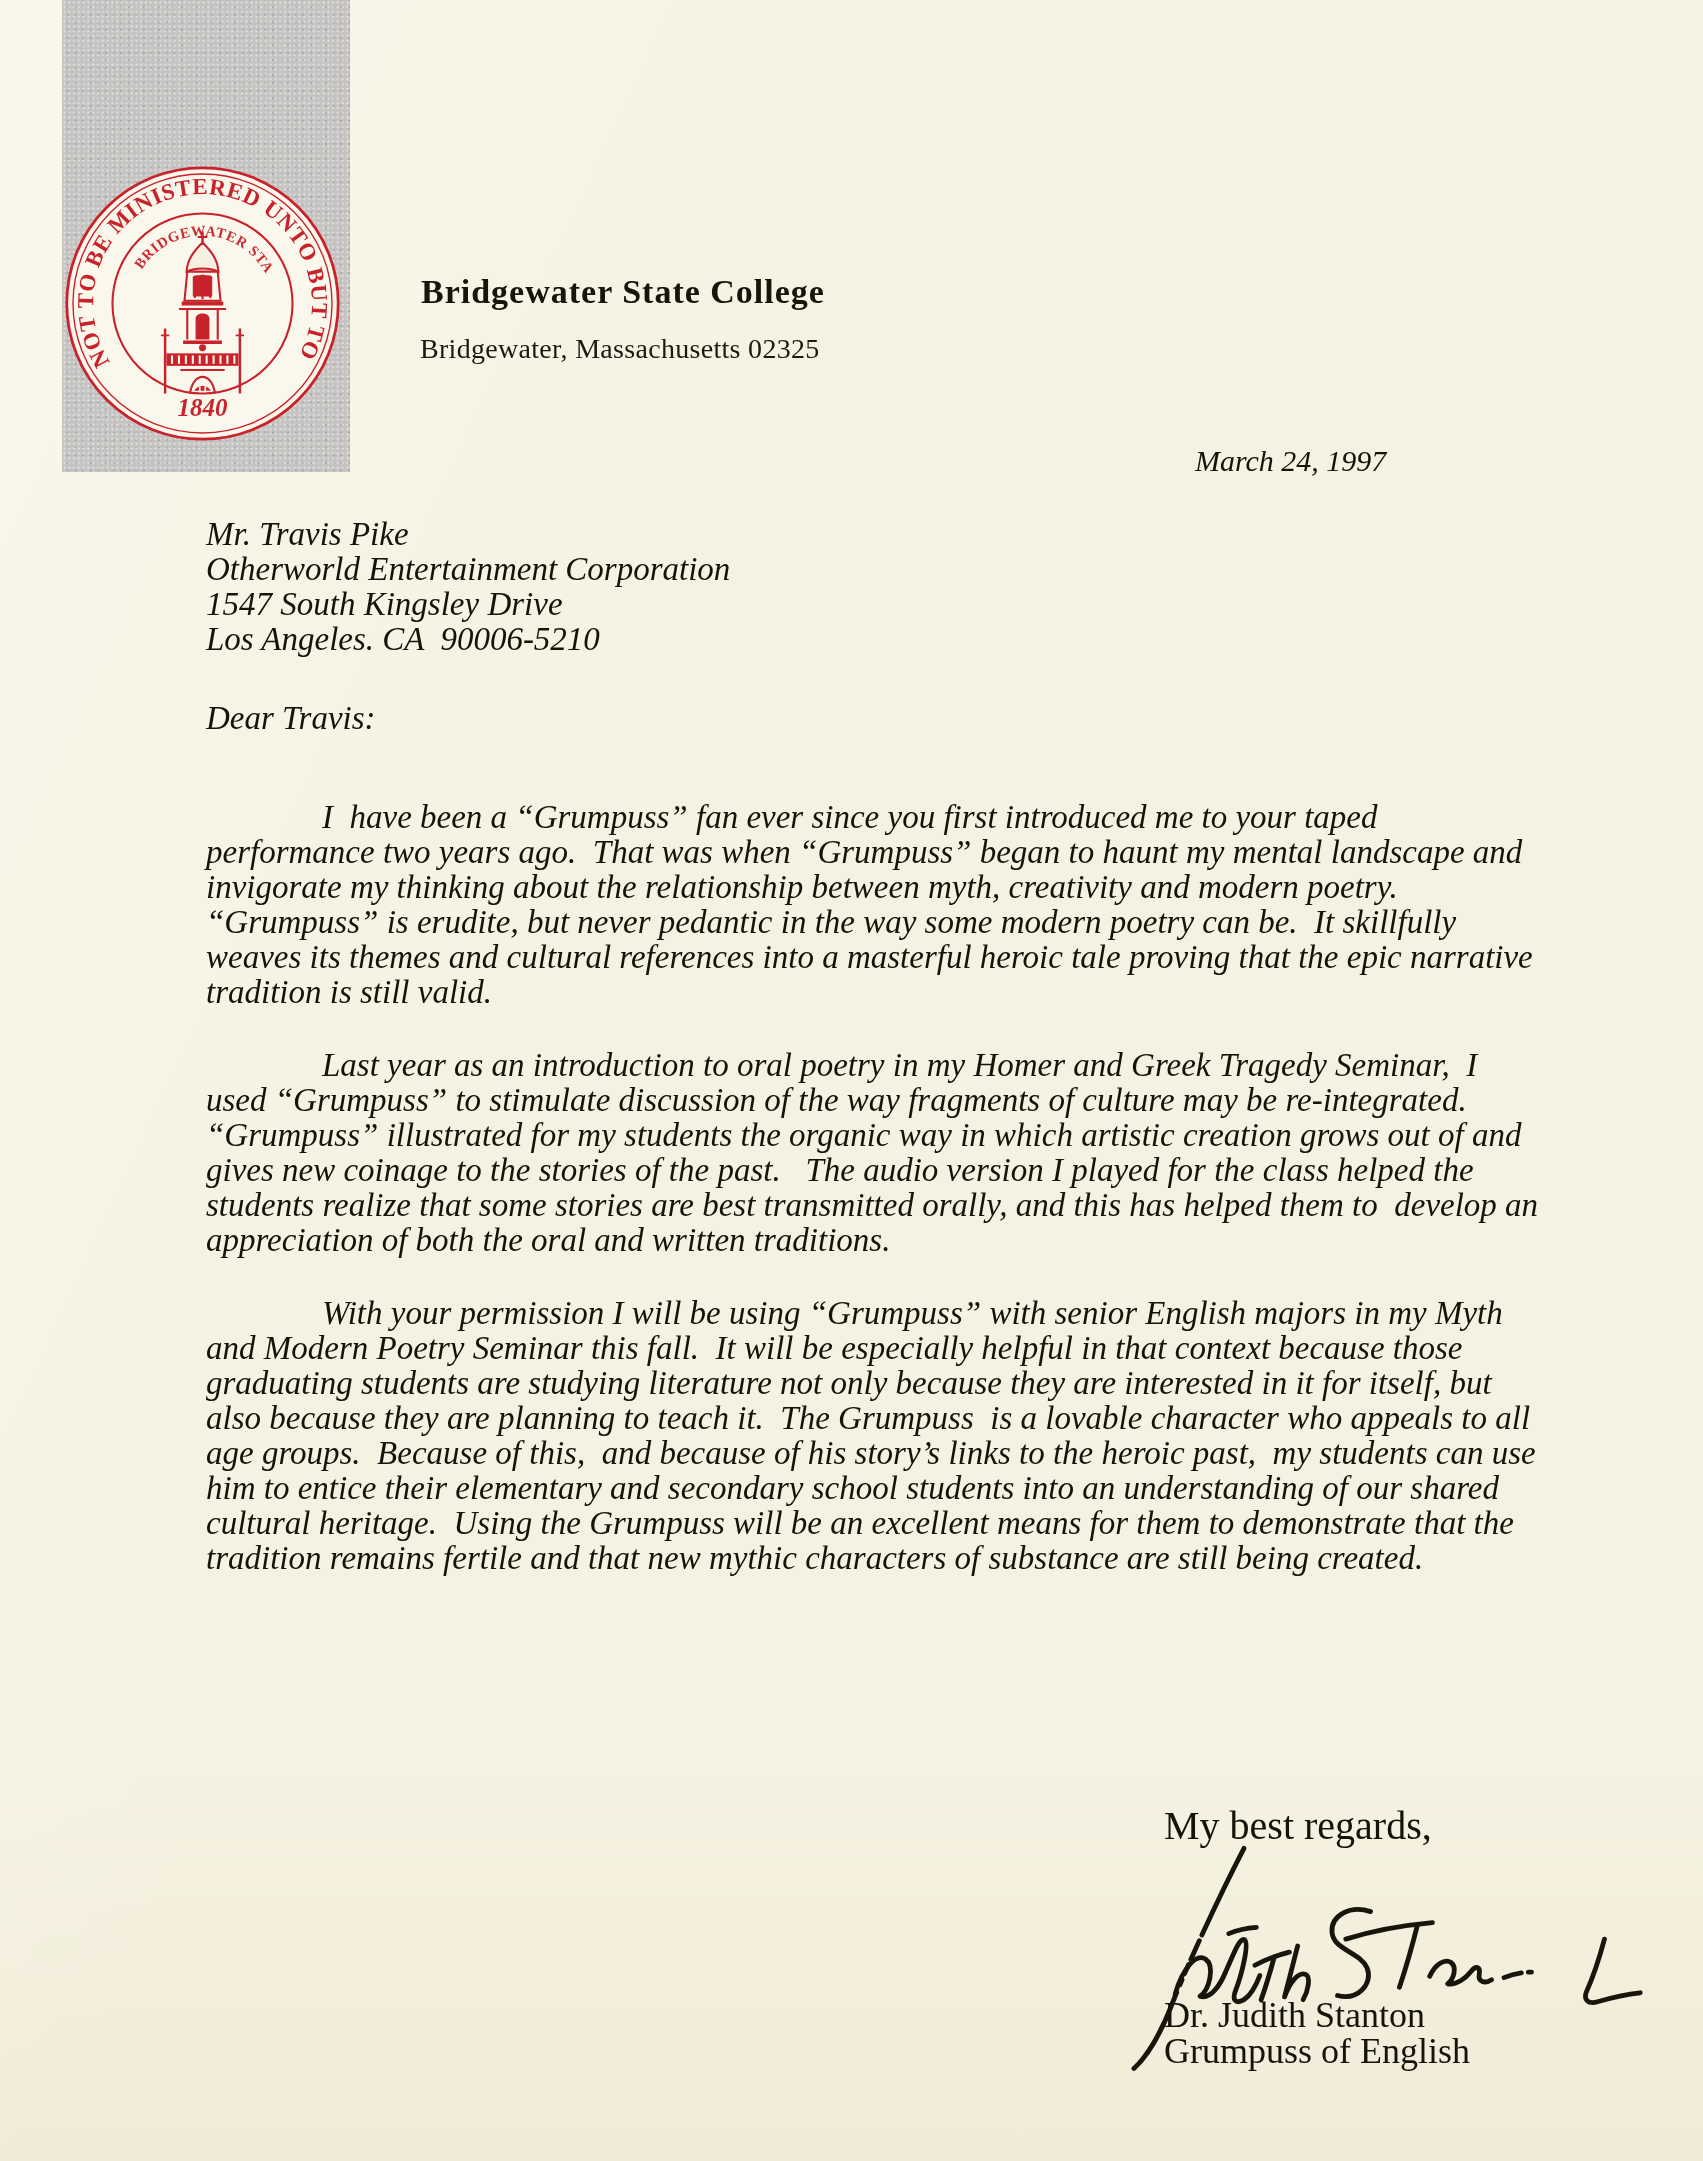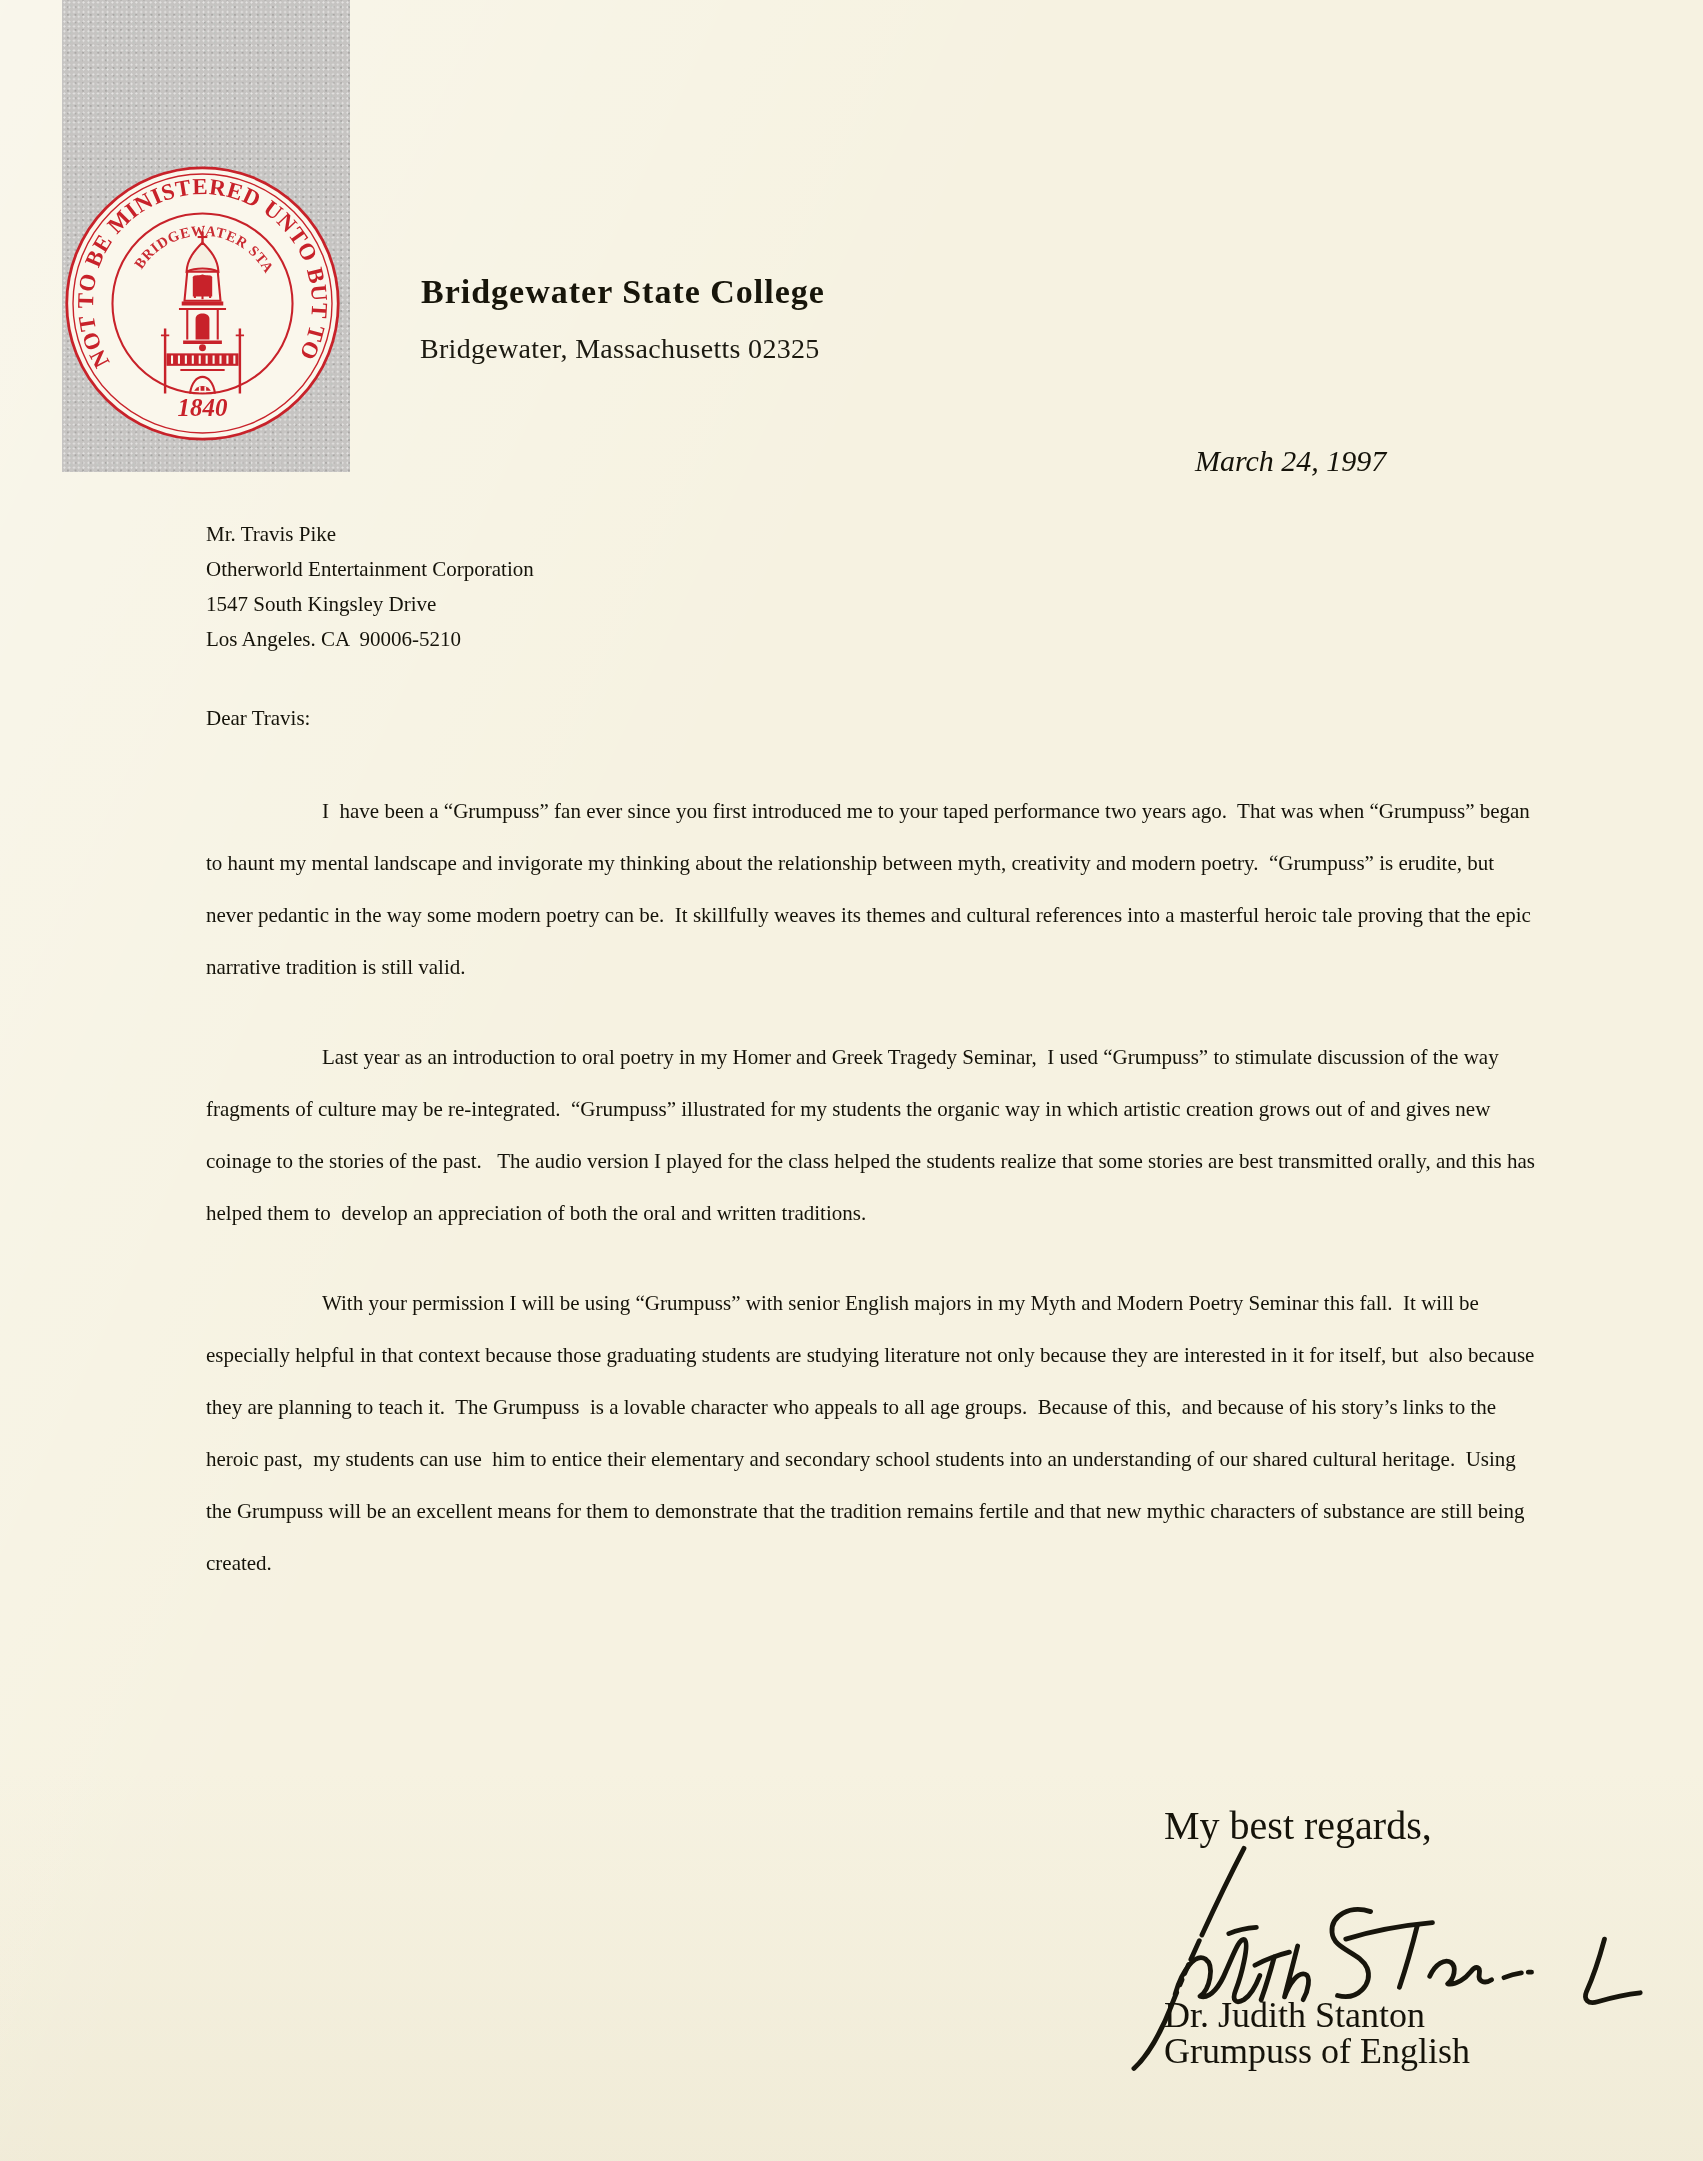--- a/index.html
+++ b/index.html
@@ -37,25 +37,25 @@
   .letterhead-addr{
     position:absolute;left:420px;top:333px;
     font-size:28px;color:#1b1910;letter-spacing:0.3px;
   }
   .date-line{
     position:absolute;left:1195px;top:444px;
     font-size:30px;color:#15130a;font-style:italic;
   }
   .letter-flow{
     position:absolute;left:206px;top:517px;width:1338px;
-    font-size:21px;line-height:35px;color:#15130a;
+    font-size:33px;line-height:35px;color:#15130a;font-style:italic;
   }
   .recipient div{white-space:pre-wrap;}
   .salutation{margin-top:44px;}
-  .body-text{margin-top:49px;line-height:52px;}
+  .body-text{margin-top:64px;line-height:35px;}
   .body-text p{
     margin:0 0 38px 0;
     text-indent:116px;
     white-space:pre-wrap;
     text-align:left;
   }
   .closing-valediction{
     position:absolute;left:1164px;top:1802px;
     font-size:40px;color:#15130a;
   }

